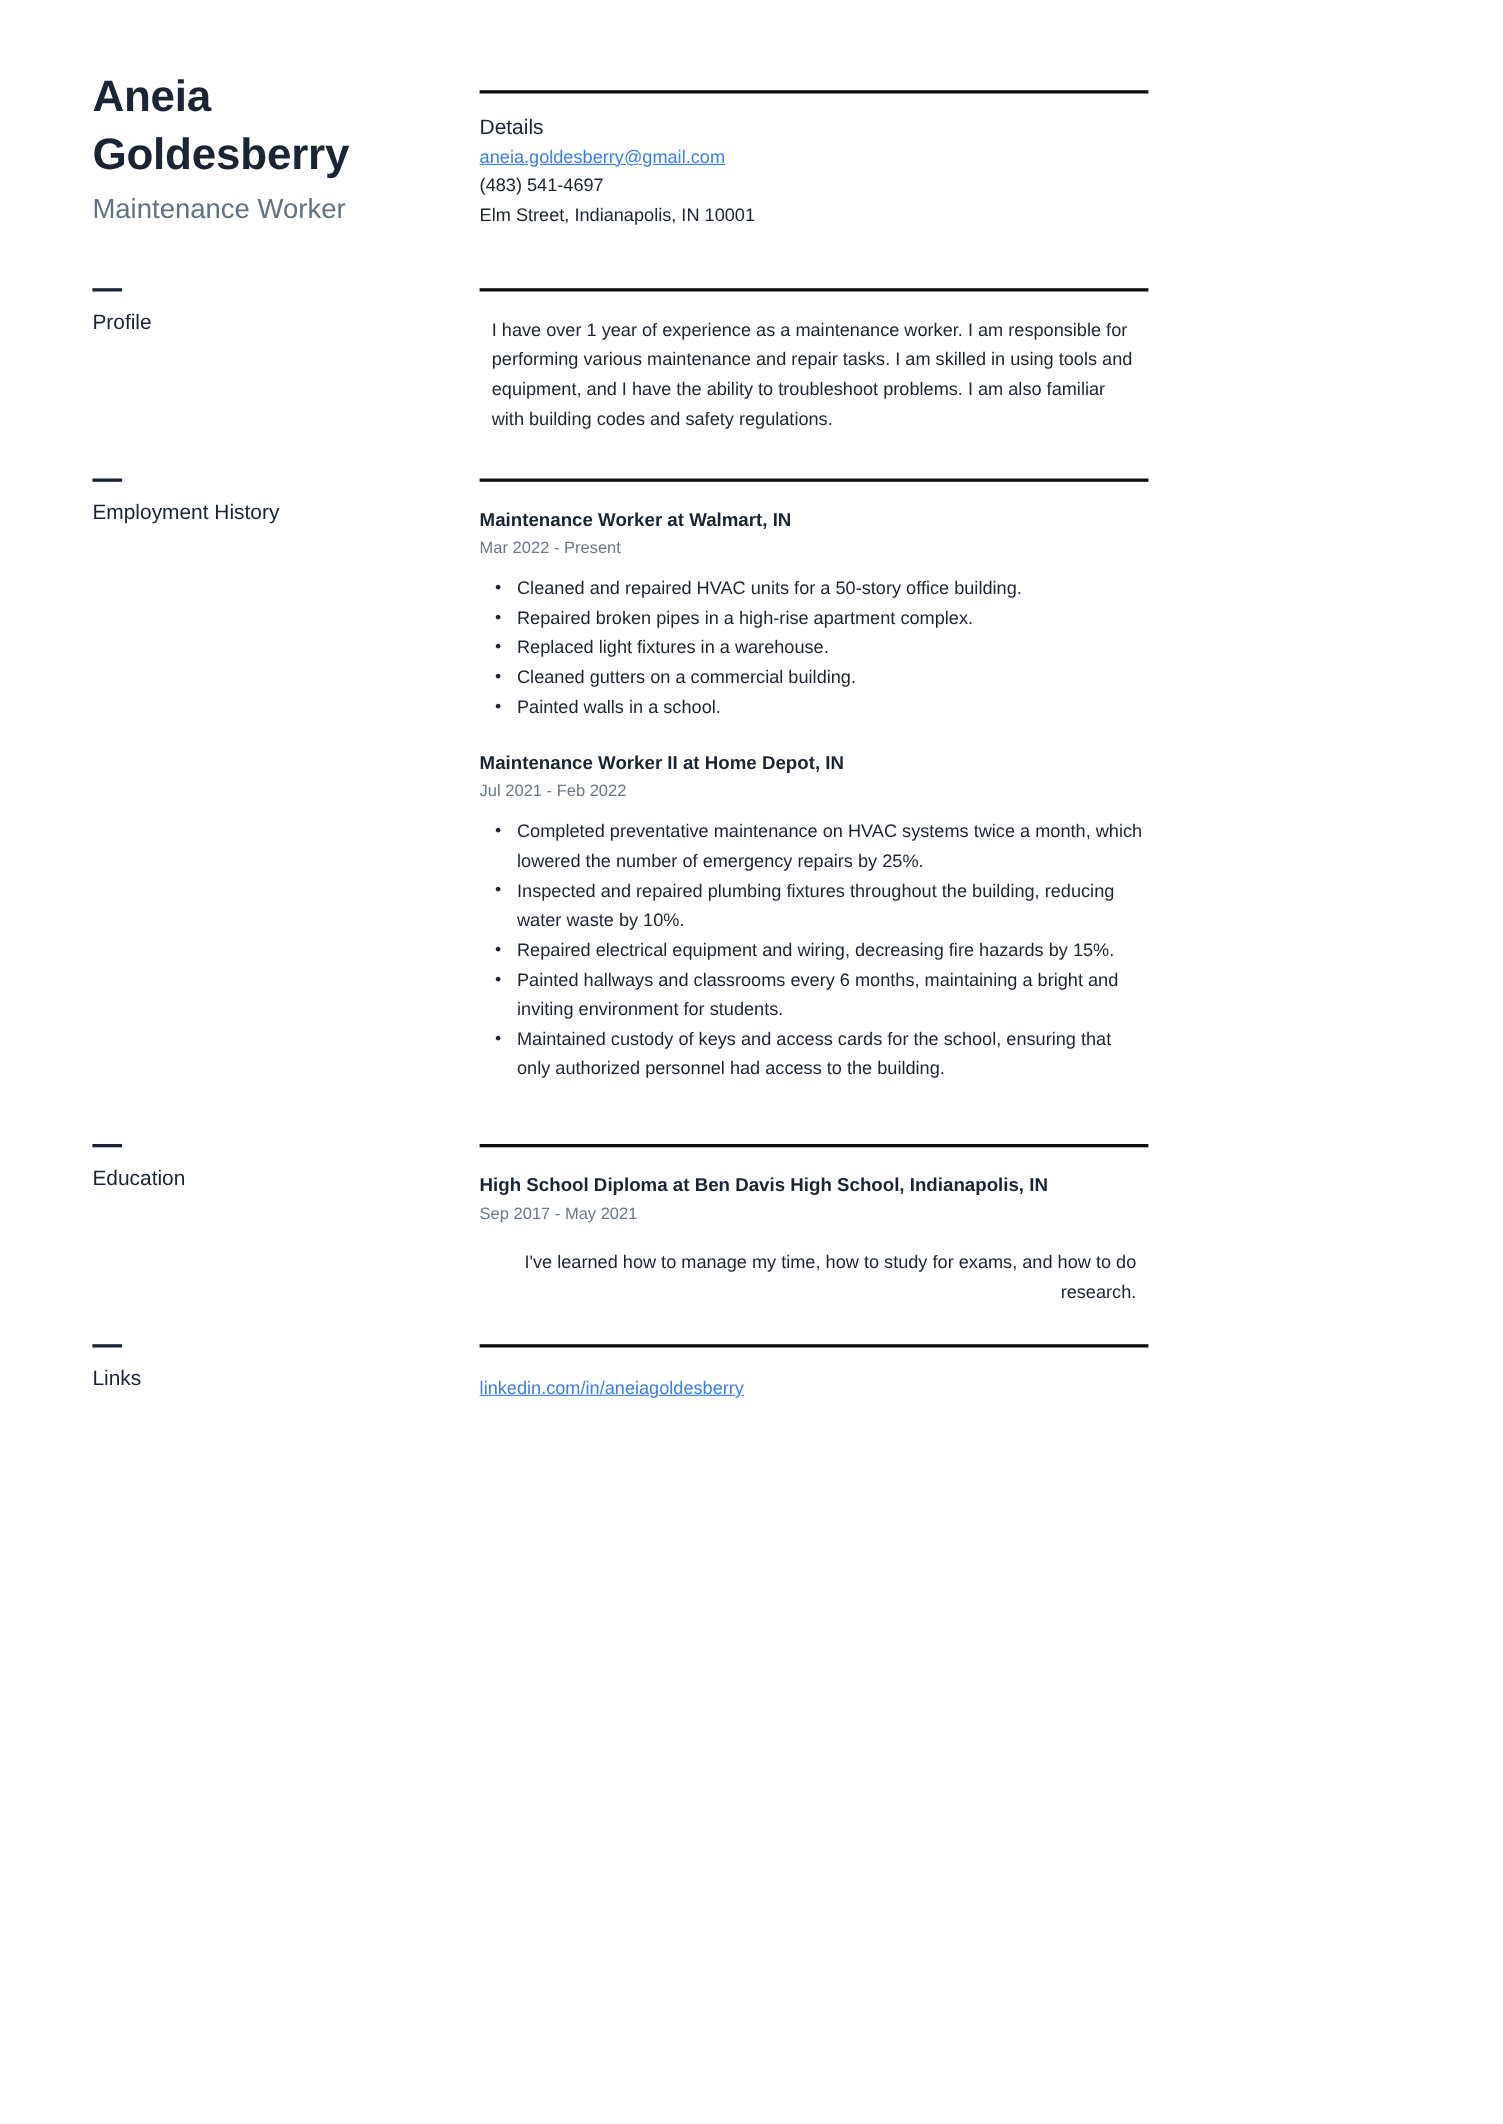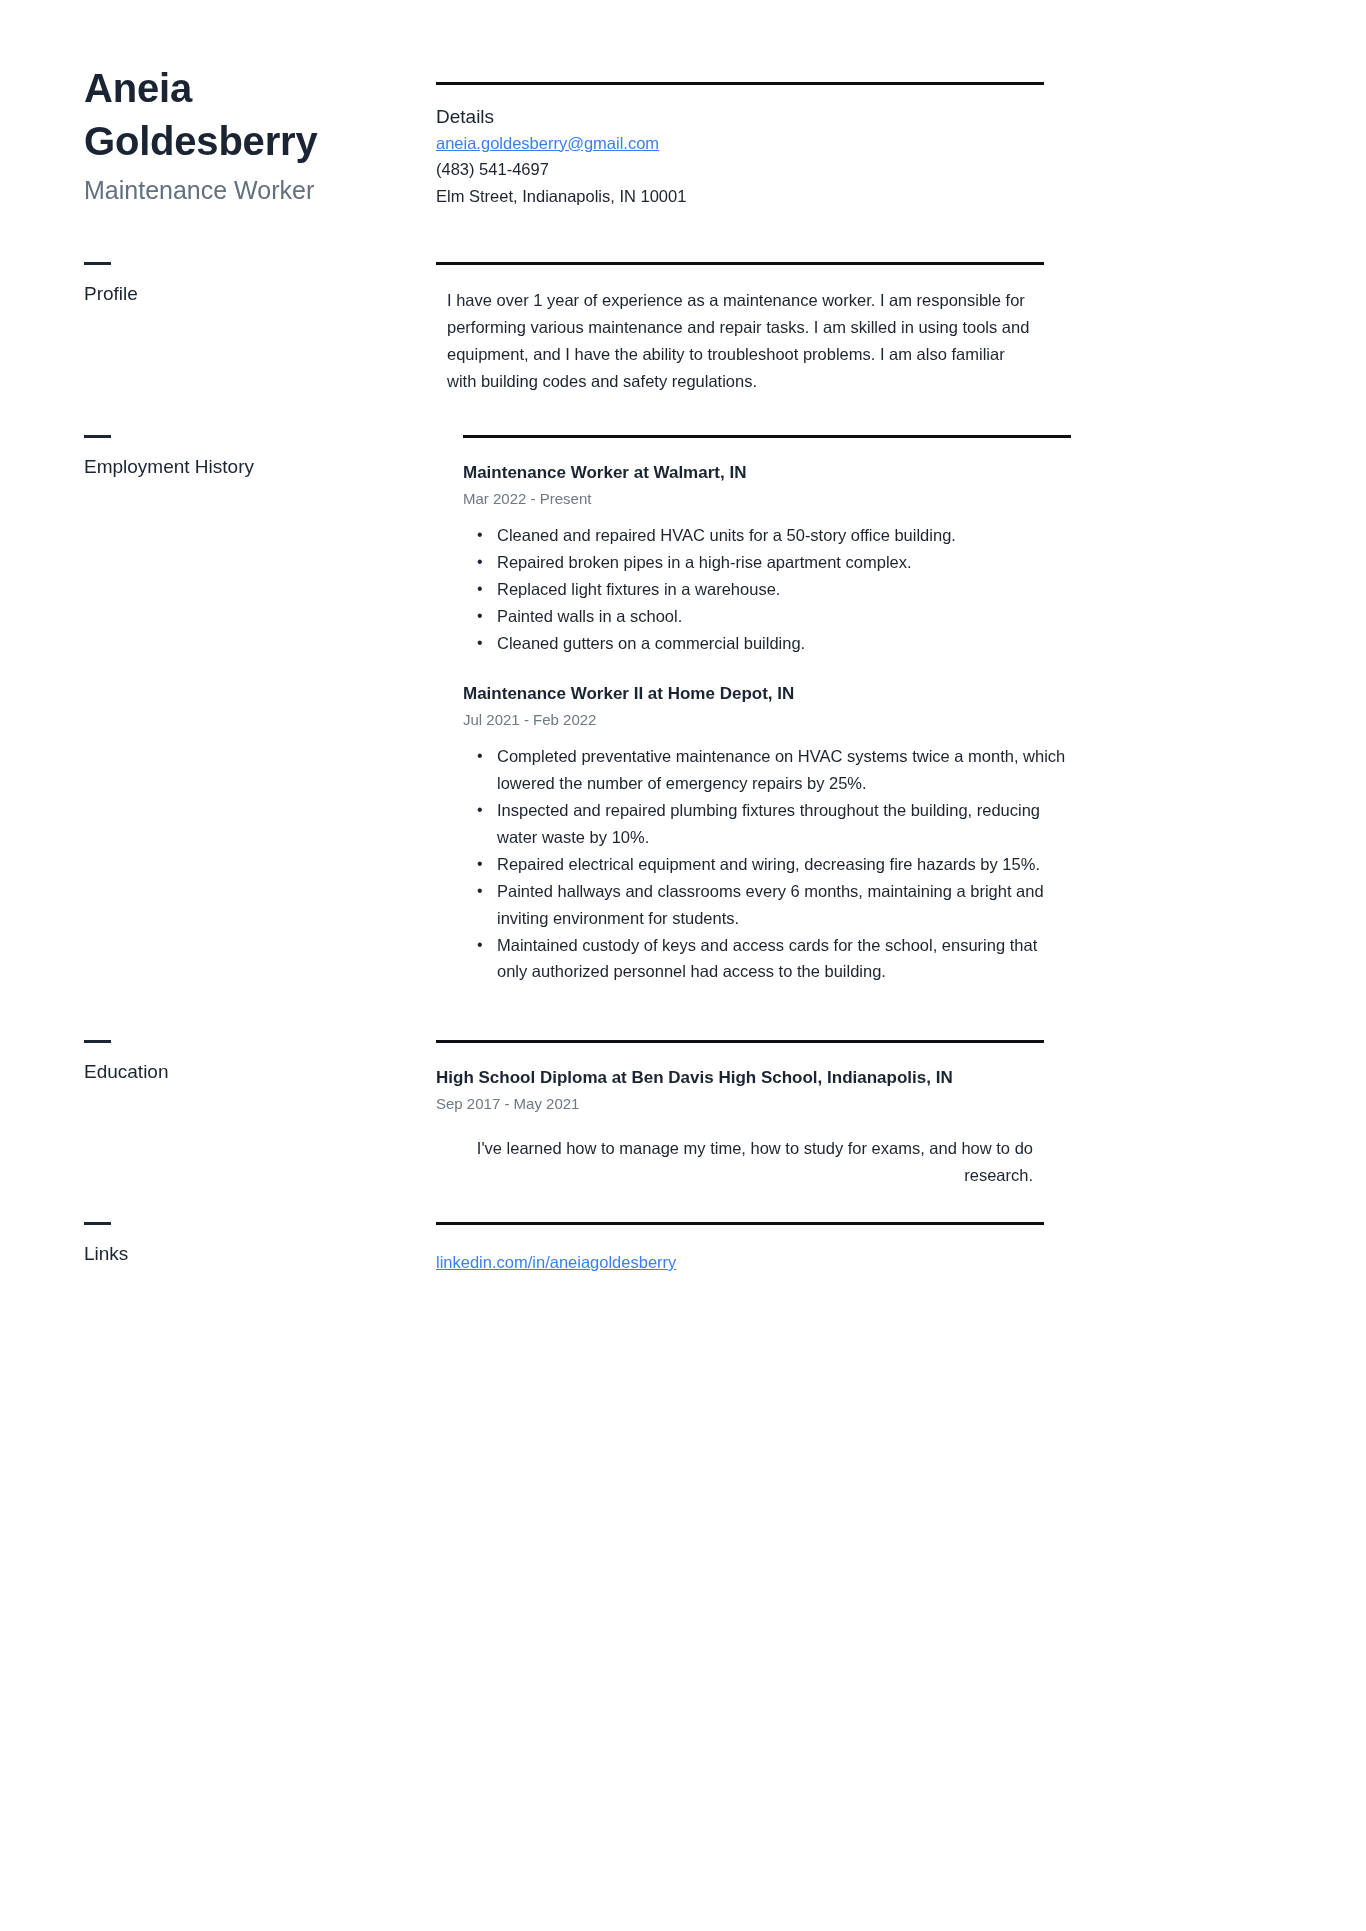--- a/index.html
+++ b/index.html
@@ -167,32 +167,32 @@
   <div class="content" style="top:262px;">
     <div class="rule"></div>
     <p class="para" style="margin-top:22px;">I have over 1 year of experience as a maintenance worker. I am responsible for performing various maintenance and repair tasks. I am skilled in using tools and equipment, and I have the ability to troubleshoot problems. I am also familiar with building codes and safety regulations.</p>
   </div>
 
   <div class="side-label" style="top:435px;">
     <div class="dash"></div>
     <div class="label-text">Employment History</div>
   </div>
 
-  <div class="content" style="top:435px;margin-left:27px;">
+  <div class="content" style="top:435px;">
     <div class="rule"></div>
 
     <div class="entry-block" style="margin-top:24px;">
       <div class="entry-title">Maintenance Worker at Walmart, IN</div>
       <div class="entry-date">Mar 2022 - Present</div>
       <ul class="bullets">
         <li>Cleaned and repaired HVAC units for a 50-story office building.</li>
         <li>Repaired broken pipes in a high-rise apartment complex.</li>
         <li>Replaced light fixtures in a warehouse.</li>
+        <li>Cleaned gutters on a commercial building.</li>
         <li>Painted walls in a school.</li>
-        <li>Cleaned gutters on a commercial building.</li>
       </ul>
     </div>
 
     <div class="entry-block">
       <div class="entry-title">Maintenance Worker II at Home Depot, IN</div>
       <div class="entry-date">Jul 2021 - Feb 2022</div>
       <ul class="bullets">
         <li>Completed preventative maintenance on HVAC systems twice a month, which lowered the number of emergency repairs by 25%.</li>
         <li>Inspected and repaired plumbing fixtures throughout the building, reducing water waste by 10%.</li>
         <li>Repaired electrical equipment and wiring, decreasing fire hazards by 15%.</li>

